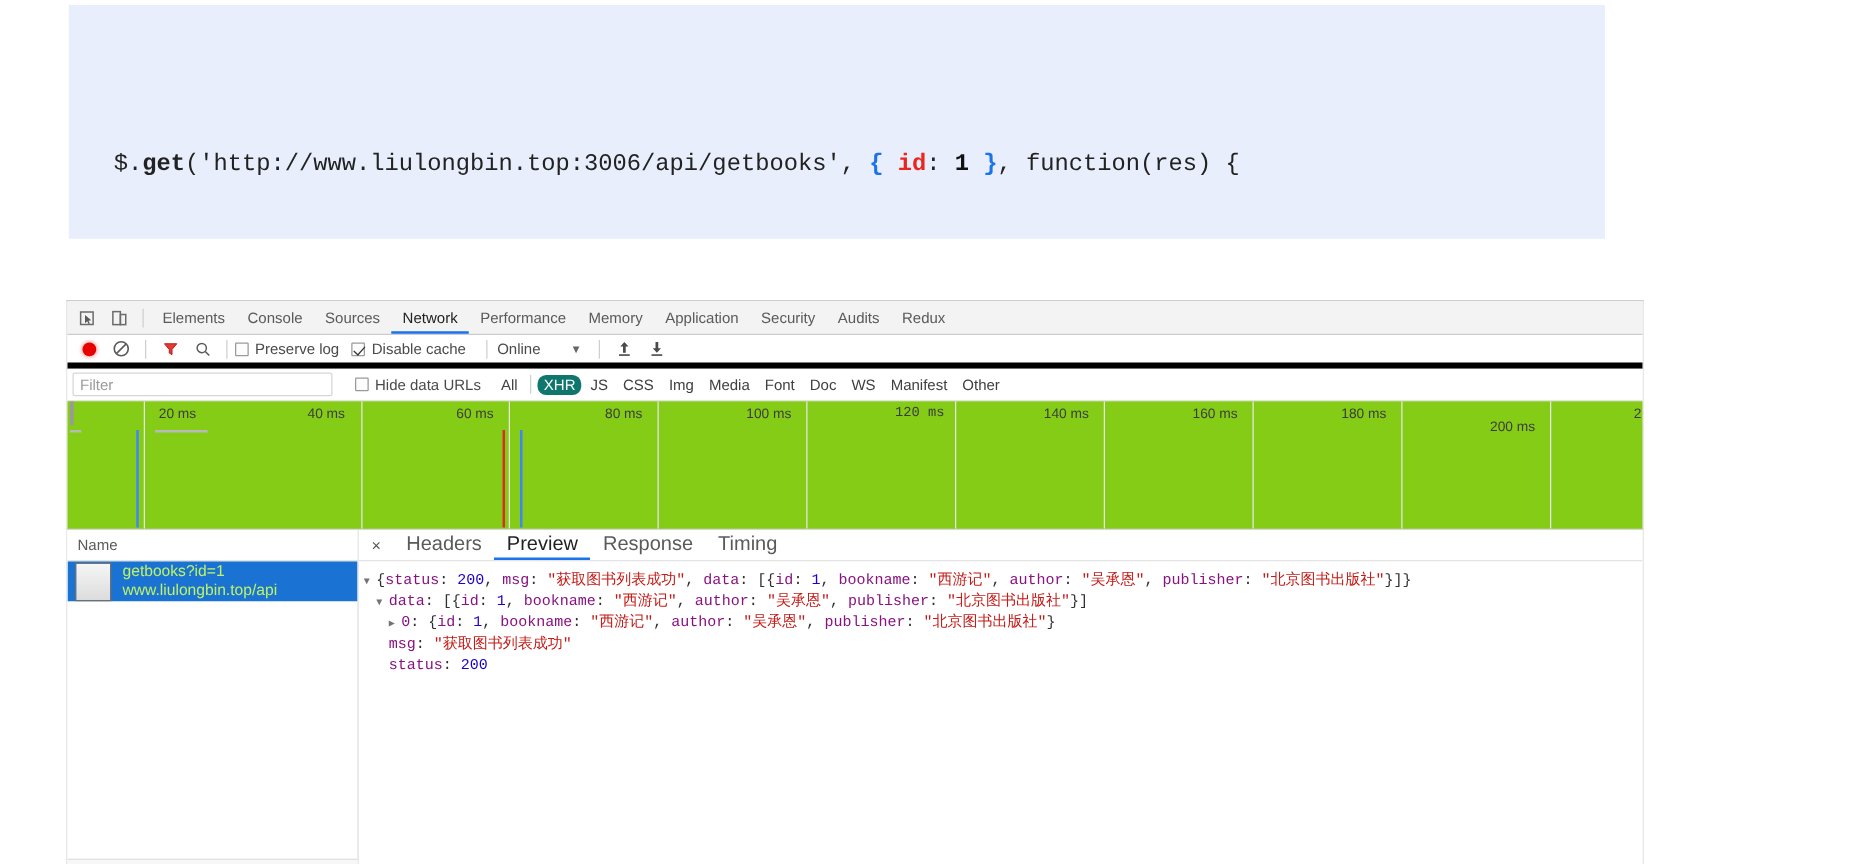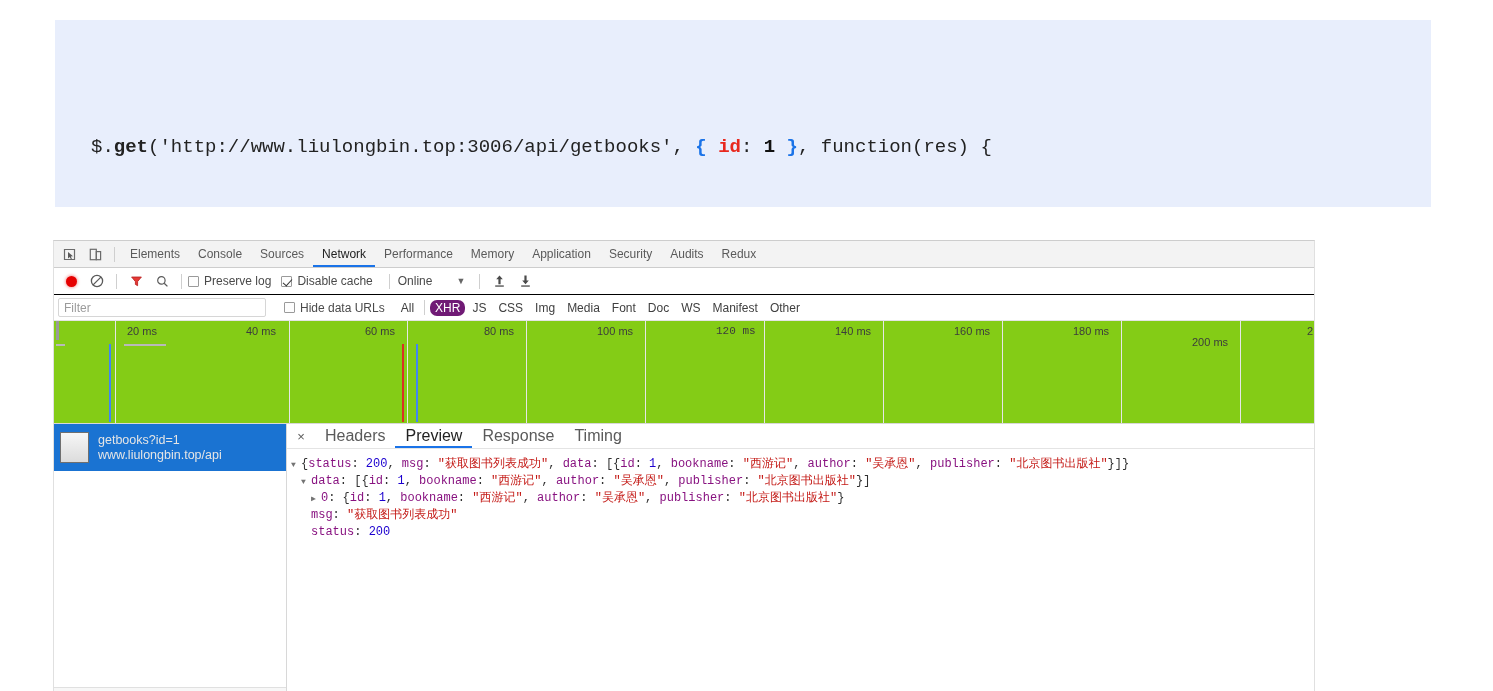--- a/index.html
+++ b/index.html
@@ -7,22 +7,22 @@
     width: 1493px; height: 691px;
     background: #ffffff;
     font-family: "Liberation Sans", sans-serif;
     overflow: hidden;
   }
   * { box-sizing: border-box; }
 
   
   .code-block {
     position: absolute;
-    left: 55px; top: 20px;
-    width: 1376px; height: 187px;
+    left: 55px; top: 4px;
+    width: 1229px; height: 187px;
     background: #e8eefc;
     font-family: "Liberation Mono", "DejaVu Sans Mono", monospace;
     font-size: 19px;
     line-height: 42px;
     color: #222222;
     padding: 22px 0 0 36px;
     white-space: pre;
   }
   .code-line { height: 42px; }
   .c-bold { font-weight: bold; }
@@ -72,21 +72,21 @@
   }
   .tab.active {
     color: #222222;
     box-shadow: inset 0 -2px 0 #1a73e8;
   }
 
   
   .actionbar {
     display: flex; align-items: center;
     height: 27px;
-    border-bottom: 1px solid #000000;
+    border-bottom: 5px solid #000000;
     padding-left: 4px;
     background: #ffffff;
   }
   .record-dot {
     width: 11px; height: 11px; border-radius: 50%;
     background: #e60000;
     box-shadow: 0 0 3px 1px rgba(230,0,0,.35);
   }
   .chk {
     width: 11px; height: 11px;
@@ -150,21 +150,21 @@
   .type-item {
     font-size: 12px;
     color: #404040;
     padding: 1px 5px;
     margin: 0 1px;
     border-radius: 7px;
     cursor: pointer;
     white-space: nowrap;
   }
   .type-item.sel {
-    background: #701a75;
+    background: #0f766e;
     color: #ffffff;
   }
 
   
   .overview {
     position: relative;
     height: 103px;
     background: #84cc16;
     border-bottom: 1px solid #d8d8d8;
     overflow: hidden;
@@ -217,23 +217,23 @@
     line-height: 25px;
     padding-left: 8px;
     font-size: 12px;
     color: #5a5a5a;
     border-bottom: 1px solid #e4e4e4;
     background: #ffffff;
   }
   .reqlist { flex: 1; overflow: hidden; }
   .req-row {
     display: flex; align-items: center;
-    height: 47px;
+    height: 32px;
     background: #1a73d2;
-    color: #e5e5e5;
+    color: #bef264;
     padding-left: 6px;
     cursor: pointer;
   }
   .req-thumb {
     width: 29px; height: 31px;
     background: linear-gradient(#f6f6f6, #dcdcdc);
     border: 1px solid #6f6f6f;
     flex: 0 0 auto;
     margin-right: 9px;
   }
@@ -443,20 +443,21 @@
     <div class="ov-label" style="left:1253px;">2</div>
 
     <div class="ev-line ev-blue" style="left:55px;"></div>
     <div class="ev-line ev-red" style="left:348px;"></div>
     <div class="ev-line ev-blue" style="left:362px;"></div>
   </div>
 
   <div class="lower">
 
     <div class="namecol">
+      <div class="col-header">Name</div>
       <div class="reqlist">
         <div class="req-row">
           <div class="req-thumb"></div>
           <div class="req-text">
             <div>getbooks?id=1</div>
             <div class="req-sub">www.liulongbin.top/api</div>
           </div>
         </div>
       </div>
       <div class="statusbar">

